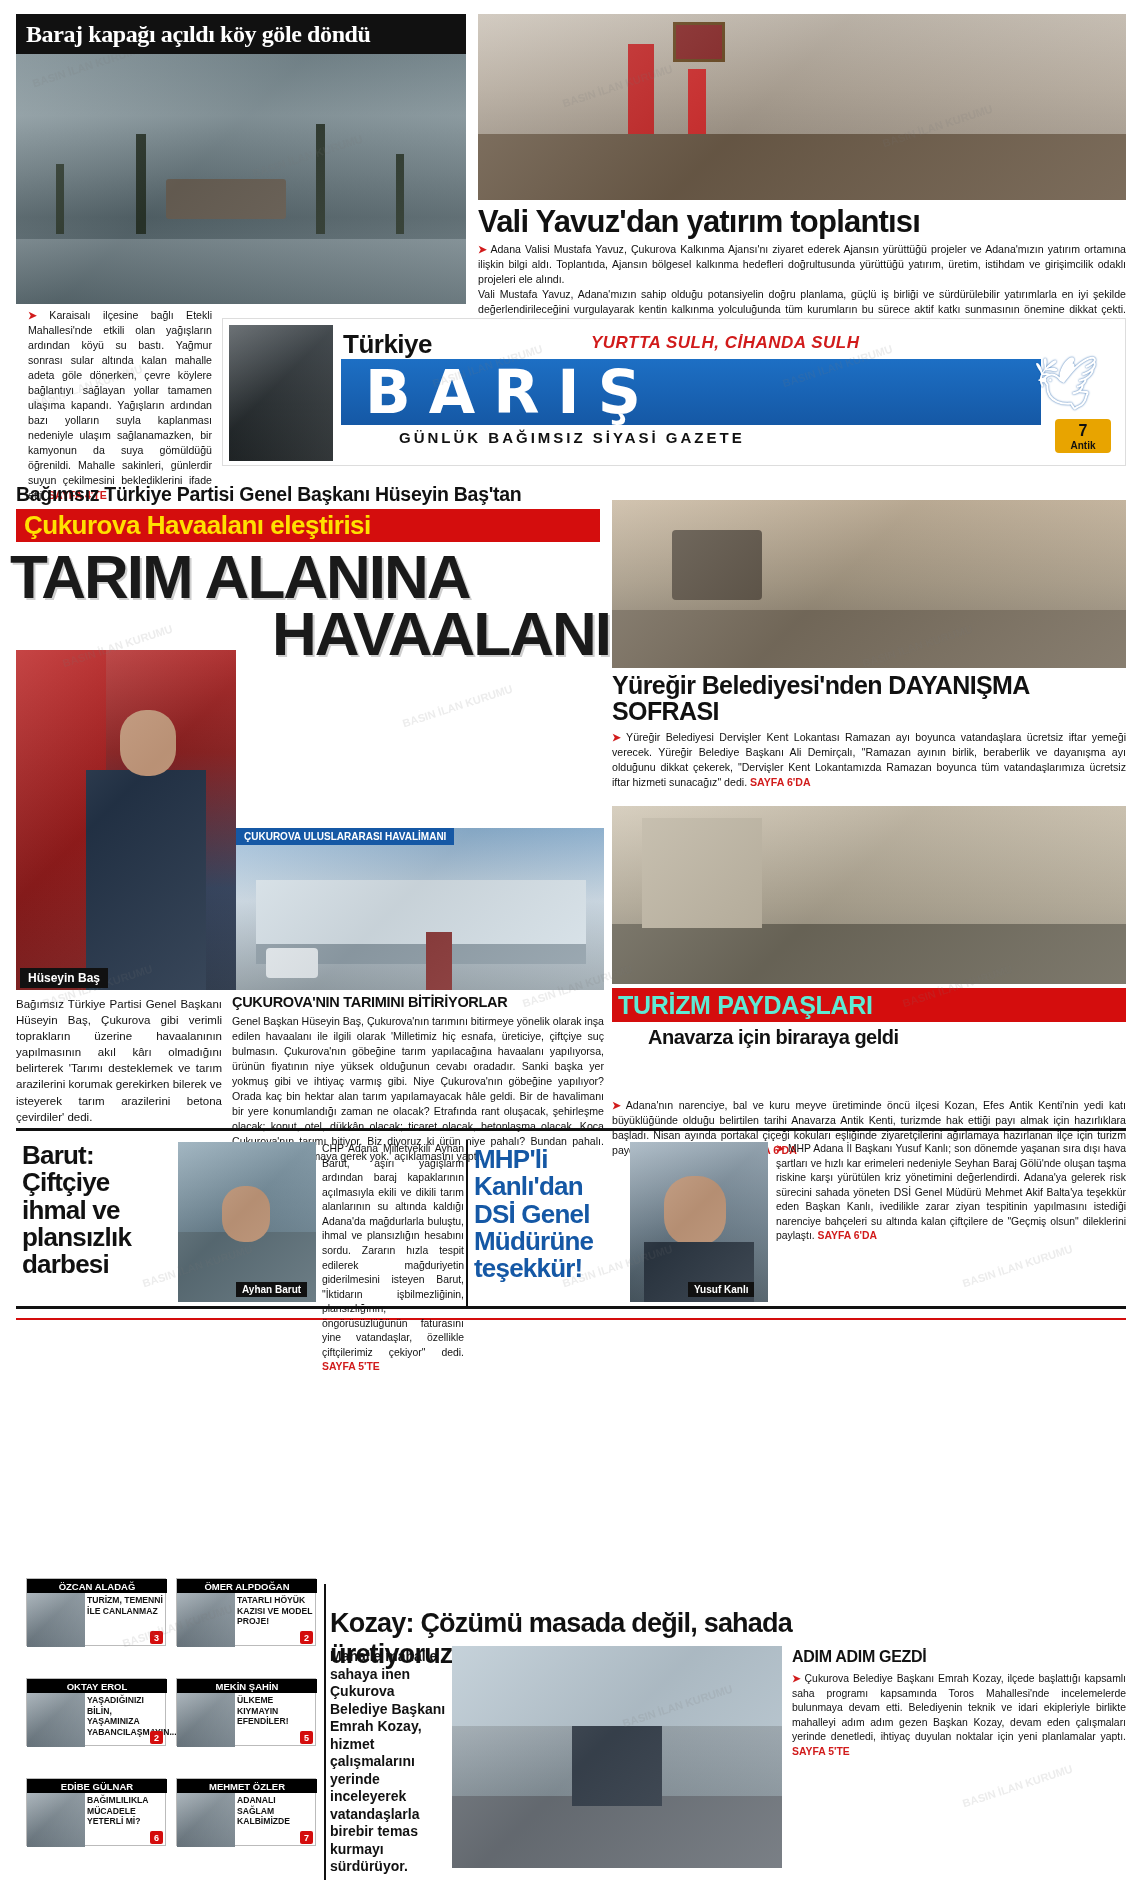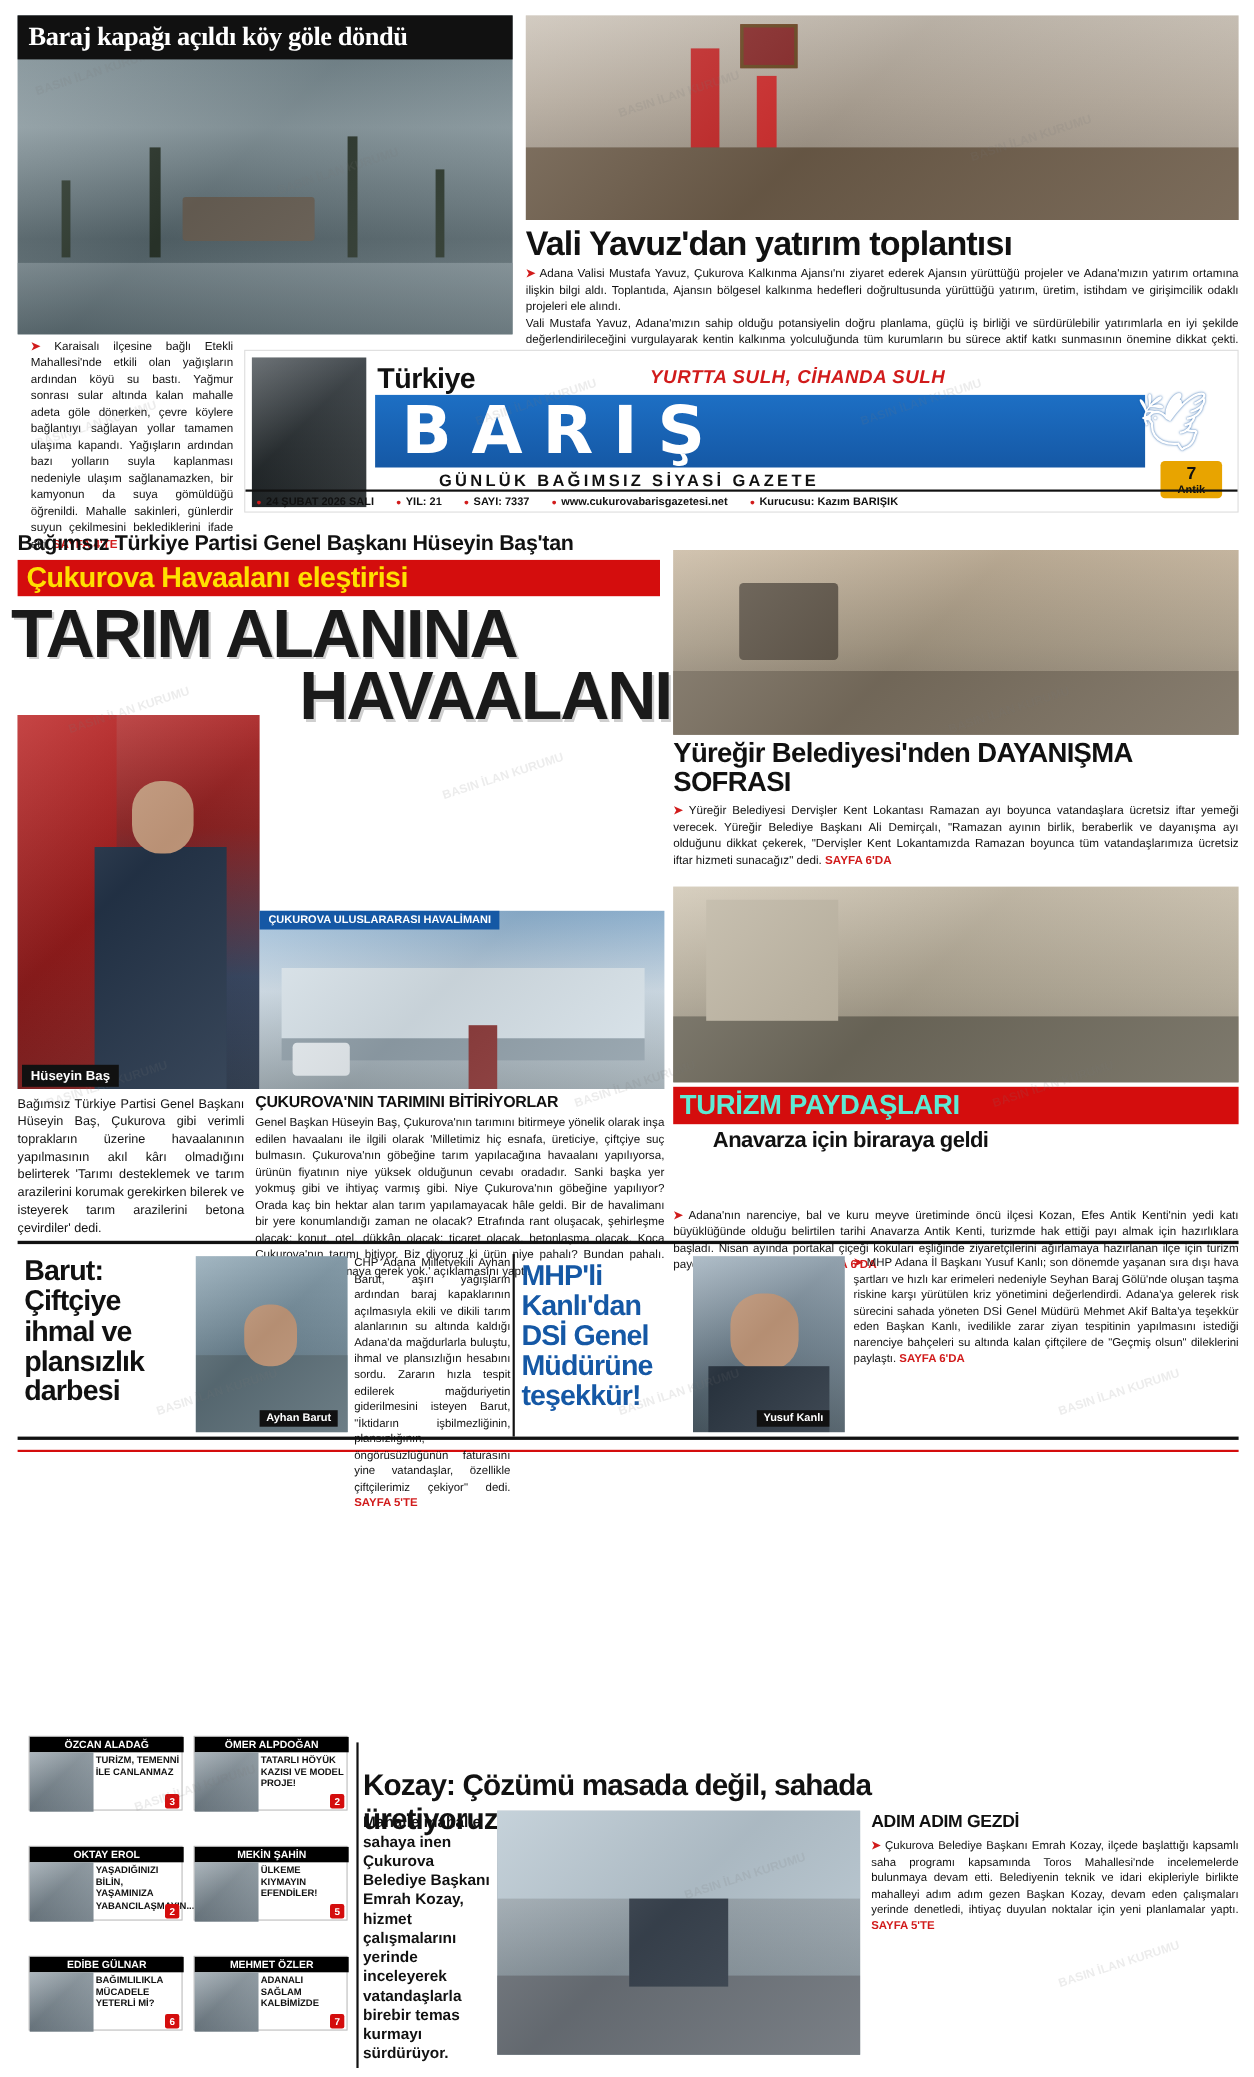--- a/index.html
+++ b/index.html
@@ -179,27 +179,20 @@
   <div id="masthead">
     <div id="mast-atapic" class="photo dark"></div>
     <div id="mast-cukurova">Türkiye</div>
     <div id="mast-slogan">YURTTA SULH, CİHANDA SULH</div>
     <div id="mast-baris">BARIŞ</div>
     <div id="mast-dove">🕊</div>
     <div id="mast-sub">GÜNLÜK BAĞIMSIZ SİYASİ GAZETE</div>
     <div id="mast-price">
       <b>7</b>
       <span>Antik</span>
-    </div>
-    <div id="mast-bar">
-      <span class="dot">24 ŞUBAT 2026 SALI</span>
-      <span class="dot">YIL: 21</span>
-      <span class="dot">SAYI: 7337</span>
-      <span class="dot">www.cukurovabarisgazetesi.net</span>
-      <span class="dot">Kurucusu: Kazım BARIŞIK</span>
     </div>
   </div>
 
   <div id="kicker">Bağımsız Türkiye Partisi Genel Başkanı Hüseyin Baş'tan</div>
   <div id="redbar">
       <span>Çukurova Havaalanı eleştirisi</span>
     </div>
   <div id="mainhead">
     <div class="l1">TARIM ALANINA</div>
     <div class="l2">HAVAALANI</div>

